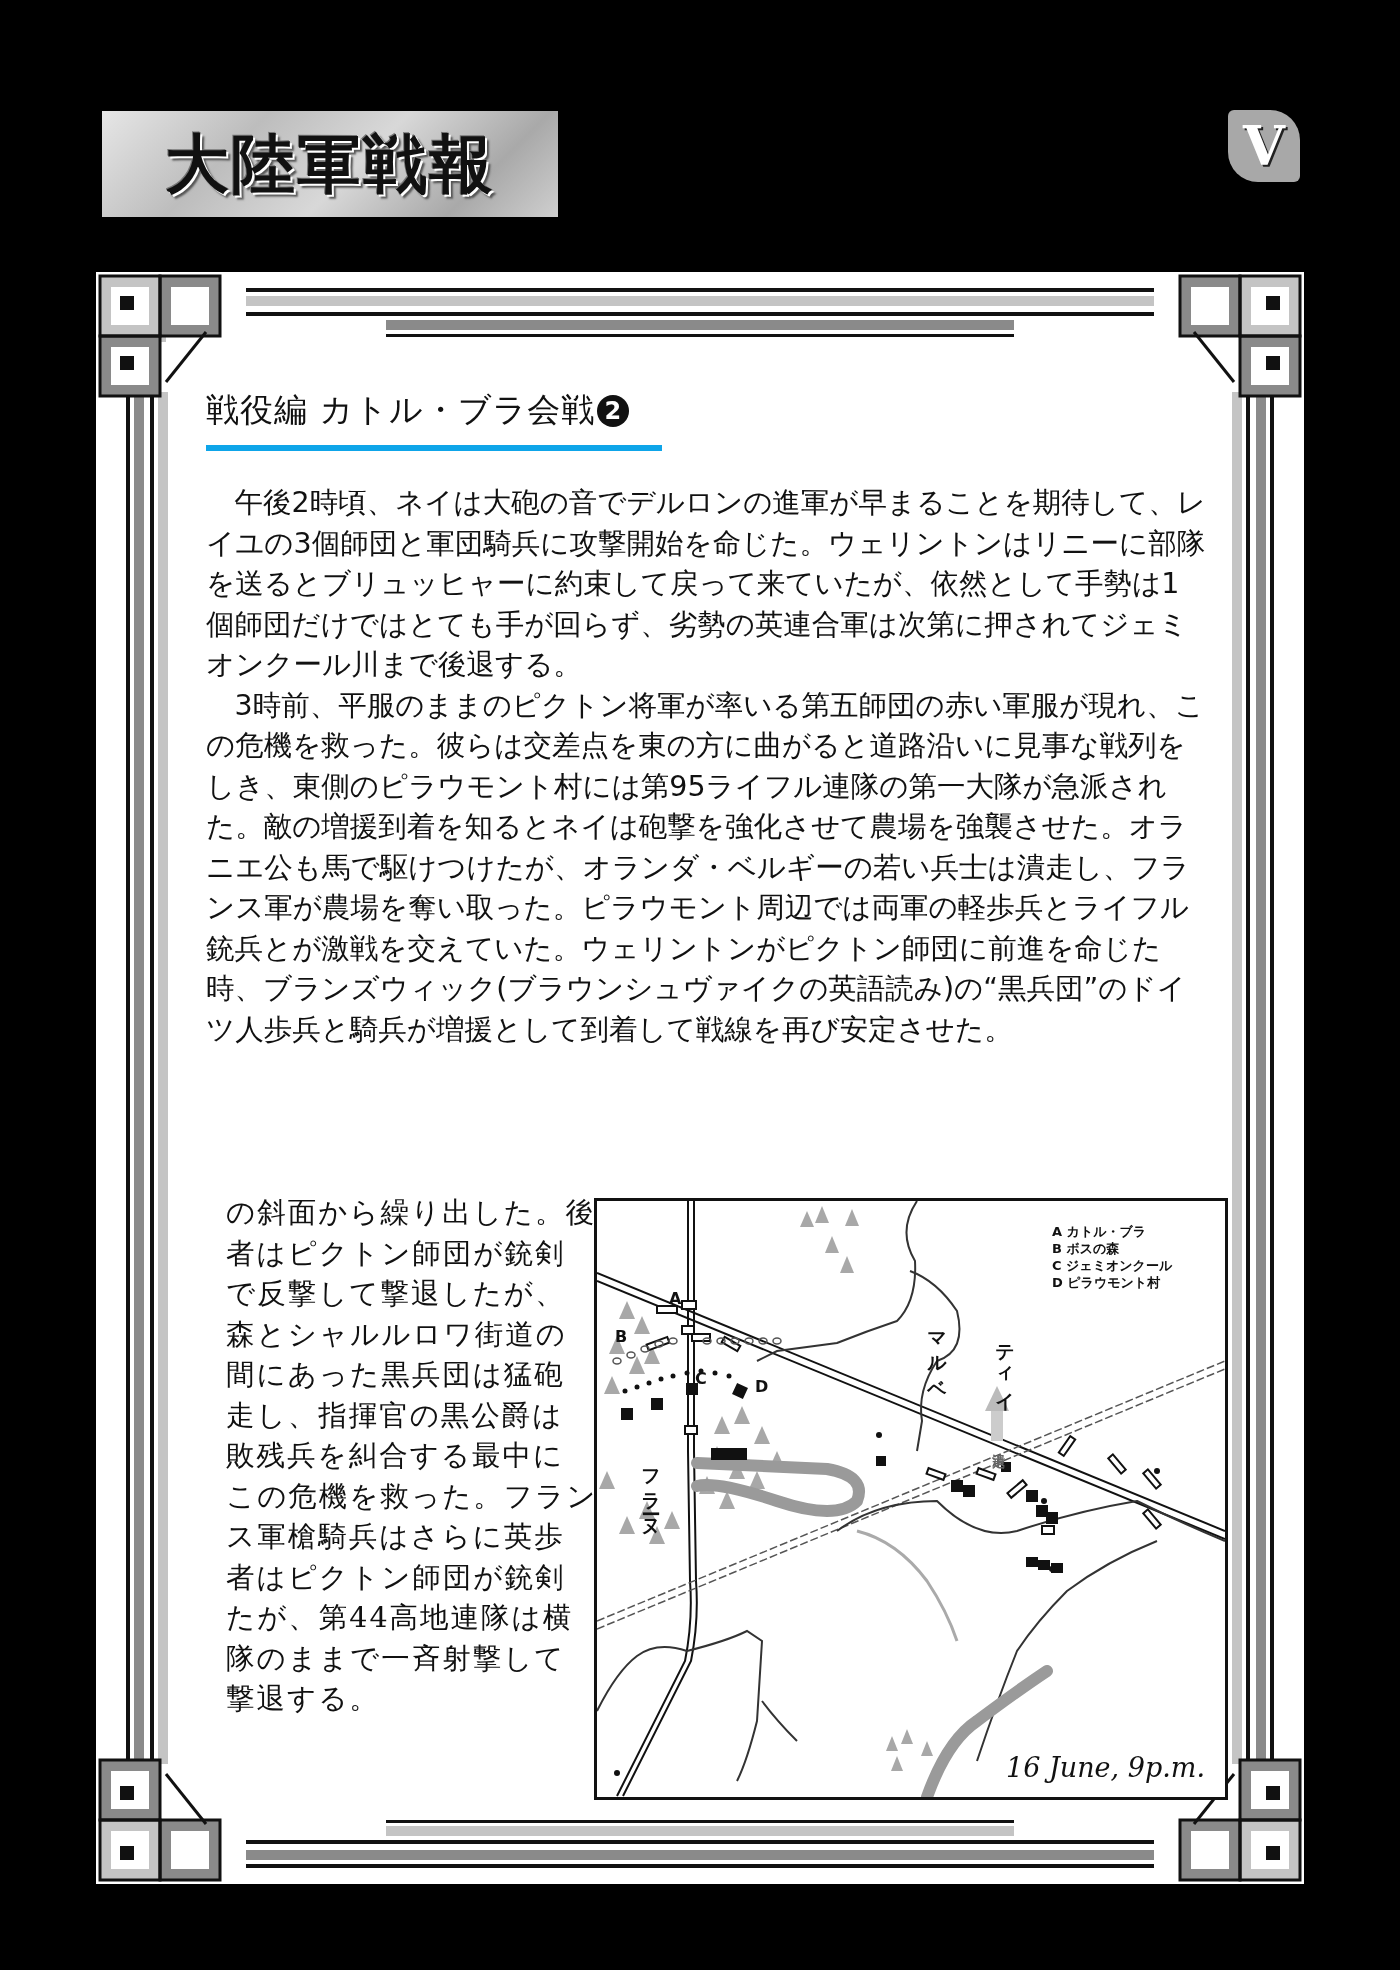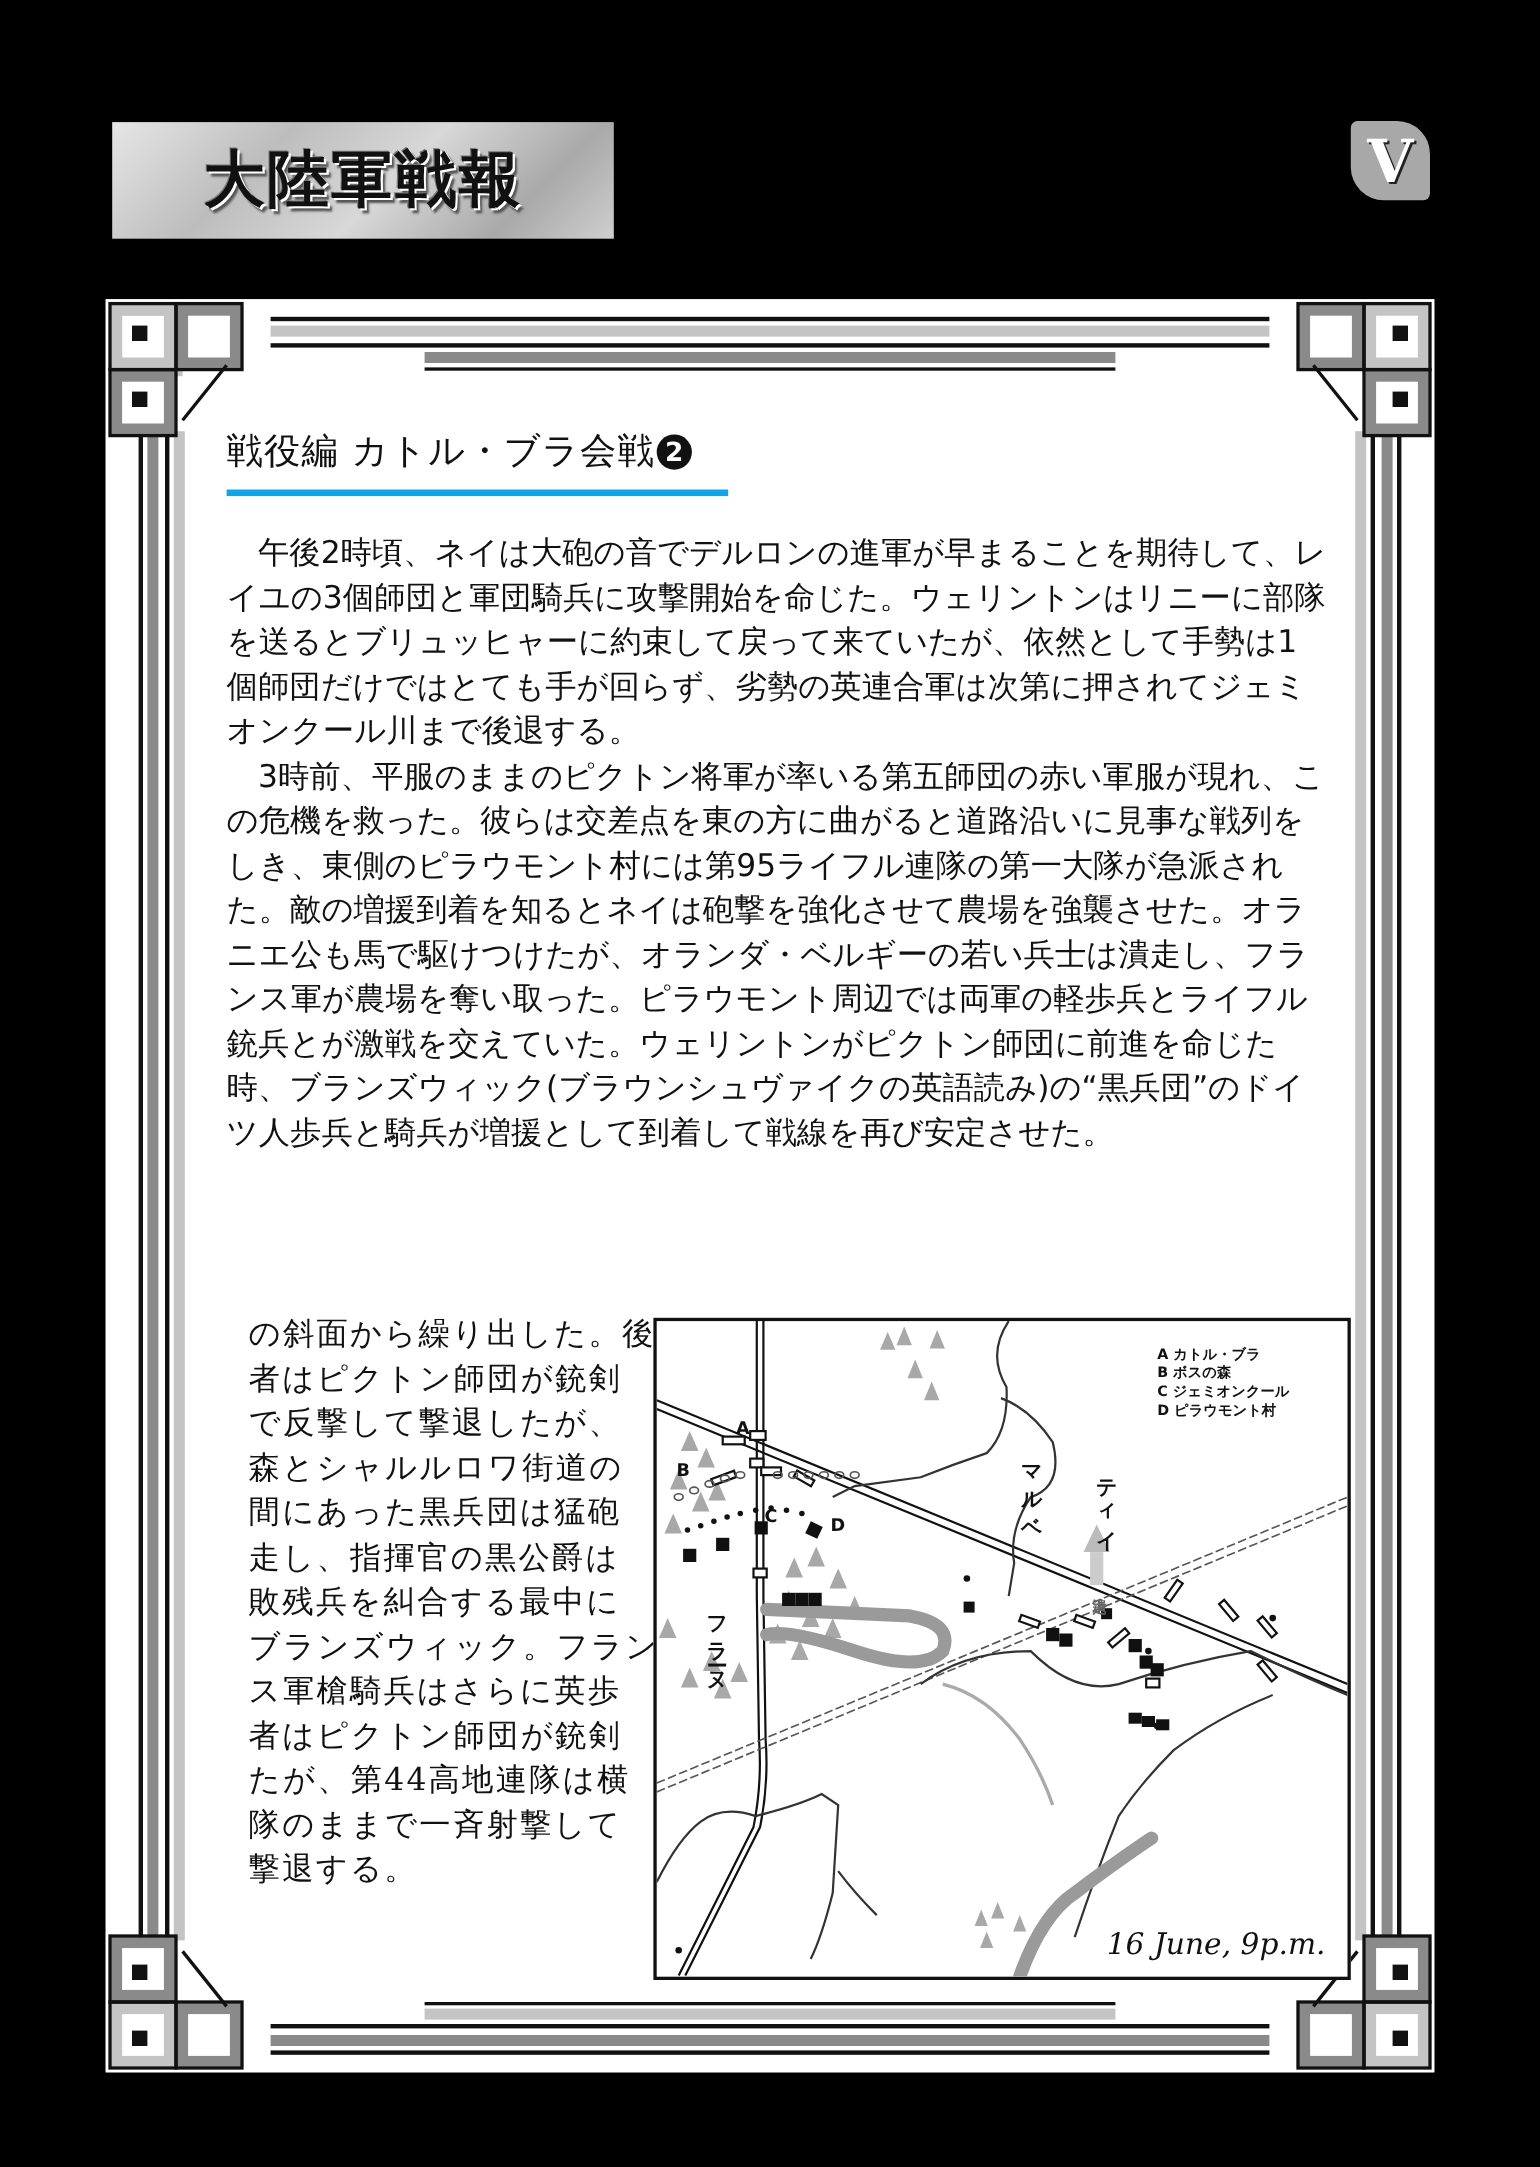--- a/index.html
+++ b/index.html
@@ -8,21 +8,21 @@
     position: relative; overflow: hidden;
     font-family: "DejaVu Serif", "Liberation Serif", serif;
   }
   .masthead {
     position: absolute; left: 102px; top: 111px; width: 456px; height: 106px;
     background: linear-gradient(135deg, #e6e6e6 0%, #bdbdbd 30%, #d8d8d8 55%, #a9a9a9 80%, #cfcfcf 100%);
     display: flex; align-items: center; justify-content: center; box-sizing: border-box;
   }
   .masthead span {
     font-family: "DejaVu Sans", "Liberation Sans", sans-serif;
-    font-weight: bold; font-size: 56px; letter-spacing: 2px; color: #111;
+    font-weight: bold; font-size: 64px; letter-spacing: 2px; color: #111;
     text-shadow: 2px 2px 0 #fff, -1px -1px 0 #777, 4px 4px 2px #555;
   }
   .volume-badge {
     position: absolute; left: 1228px; top: 110px; width: 72px; height: 72px;
     background: #a8a8a8; border-radius: 6px 30px 6px 30px;
     display: flex; align-items: center; justify-content: center;
   }
   .volume-badge span {
     font-family: "DejaVu Serif", serif; font-weight: bold; font-size: 54px; color: #fff;
     text-shadow: 2px 2px 0 #222;
@@ -167,21 +167,21 @@
 </div>
 
 <div class="side-text">
   <div>の斜面から繰り出した。後</div>
   <div>者はピクトン師団が銃剣</div>
   <div>で反撃して撃退したが、</div>
   <div>森とシャルルロワ街道の</div>
   <div>間にあった黒兵団は猛砲</div>
   <div>走し、指揮官の黒公爵は</div>
   <div>敗残兵を糾合する最中に</div>
-  <div>ブランズウィック。フラン</div>
+  <div>この危機を救った。フラン</div>
   <div>ス軍槍騎兵はさらに英歩</div>
   <div>者はピクトン師団が銃剣</div>
   <div>たが、第44高地連隊は横</div>
   <div>隊のままで一斉射撃して</div>
   <div>撃退する。</div>
 </div>
 
 <div class="map">
   <svg width="628" height="596" viewBox="0 0 628 596" style="position:absolute;left:0;top:0">
 

